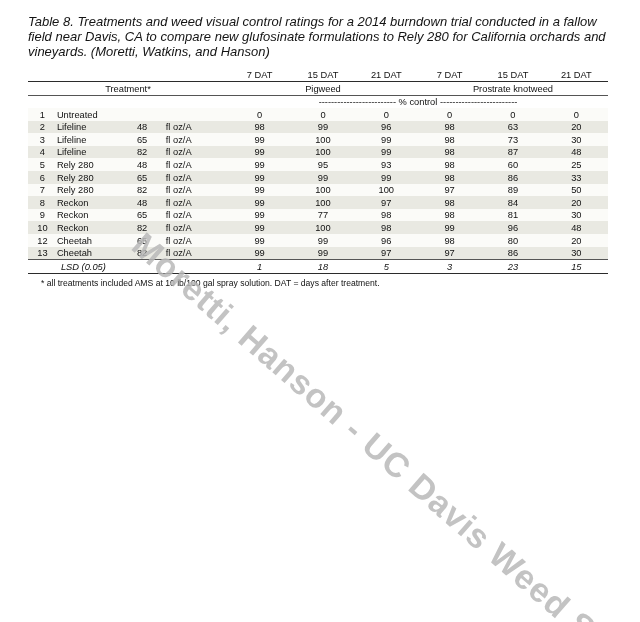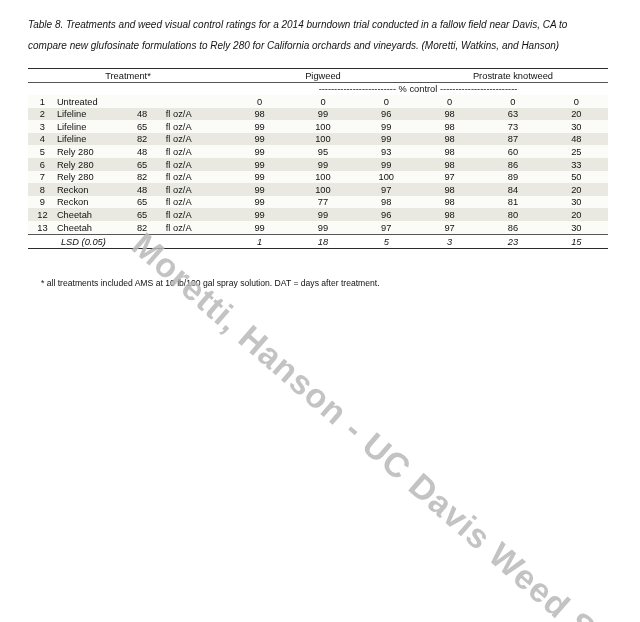--- a/index.html
+++ b/index.html
@@ -19,22 +19,22 @@
     position: absolute;
     left: 0; top: 0;
     width: 640px; height: 622px;
   }
   .caption {
     position: absolute;
     left: 28px;
     top: 14px;
     width: 578px;
     font-style: italic;
-    font-size: 10px;
-    line-height: 21px;
+    font-size: 13px;
+    line-height: 15px;
     color: #141414;
   }
   
   .tbl-wrap {
     position: absolute;
     left: 28px;
     top: 68px;
     width: 580px;
   }
   table.data {
@@ -125,20 +125,32 @@
           <col class="c-rate">
           <col class="c-unit">
         <col class="c-val">
           <col class="c-val">
           <col class="c-val">
         <col class="c-val">
           <col class="c-val">
           <col class="c-val">
       </colgroup>
       <thead>
+        <tr class="row-h1">
+          <td></td>
+          <td></td>
+          <td></td>
+          <td></td>
+          <td>7 DAT</td>
+          <td>15 DAT</td>
+          <td>21 DAT</td>
+          <td>7 DAT</td>
+          <td>15 DAT</td>
+          <td>21 DAT</td>
+        </tr>
         <tr class="row-h2 line-top">
           <td class="grp" colspan="4" style="text-align:center;">Treatment*</td>
           <td class="grp spanhdr" colspan="3">Pigweed</td>
           <td class="grp spanhdr" colspan="3">Prostrate knotweed</td>
         </tr>
         <tr class="dash">
           <td colspan="4"></td>
           <td colspan="6">------------------------- % control -------------------------</td>
         </tr>
       </thead>
@@ -243,20 +255,32 @@
           <td class="num">9</td>
           <td class="trt">Reckon</td>
           <td class="rate">65</td>
           <td class="unit">fl oz/A</td>
           <td class="val">99</td>
           <td class="val">77</td>
           <td class="val">98</td>
           <td class="val">98</td>
           <td class="val">81</td>
           <td class="val">30</td>
+        </tr>
+        <tr>
+          <td class="num">10</td>
+          <td class="trt">Reckon</td>
+          <td class="rate">82</td>
+          <td class="unit">fl oz/A</td>
+          <td class="val">99</td>
+          <td class="val">100</td>
+          <td class="val">98</td>
+          <td class="val">99</td>
+          <td class="val">96</td>
+          <td class="val">48</td>
         </tr>
         <tr>
           <td class="num">12</td>
           <td class="trt">Cheetah</td>
           <td class="rate">65</td>
           <td class="unit">fl oz/A</td>
           <td class="val">99</td>
           <td class="val">99</td>
           <td class="val">96</td>
           <td class="val">98</td>

